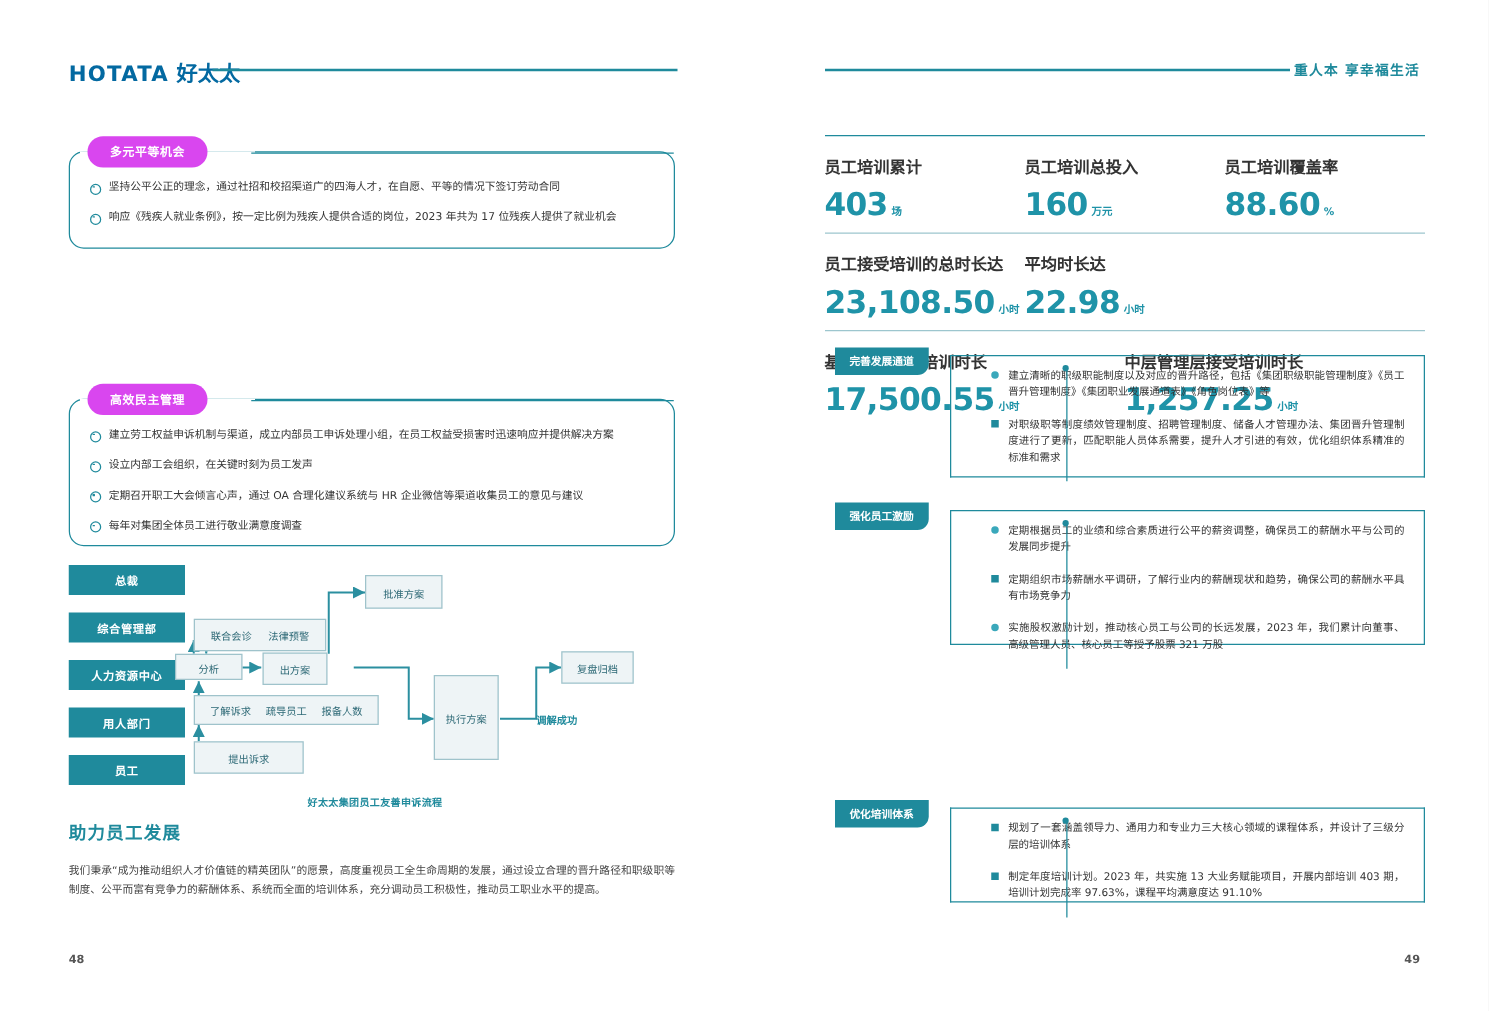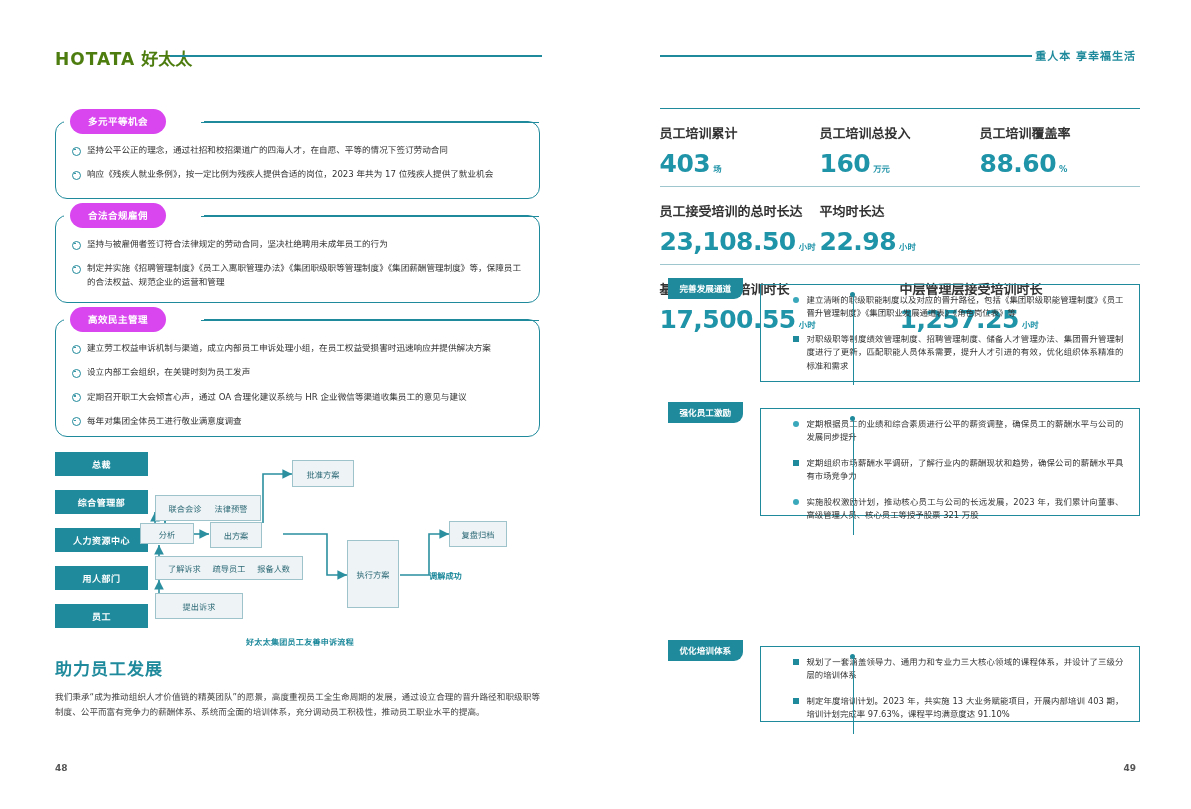--- a/index.html
+++ b/index.html
@@ -10,21 +10,21 @@
     font-family:"DejaVu Sans","Liberation Sans",sans-serif;
     overflow:hidden;
   }
   .spread{position:relative;width:1191px;height:809px;display:flex;}
   .page{position:relative;width:595.5px;height:809px;background:#ffffff;box-sizing:border-box;}
   .page.left{padding:0;}
   .page.right{padding:0;}
   .logo{
     position:absolute;left:55px;top:45px;
     font-size:17px;font-weight:bold;letter-spacing:1px;
-    color:#4d7c0f;white-space:nowrap;
+    color:#0369a1;white-space:nowrap;
   }
   .logo .cn{margin-left:6px;letter-spacing:0px;}
   .hdr-rule-left{
     position:absolute;left:170px;top:55px;width:372px;height:2px;background:#1f8a9c;
   }
   .hdr-right-title{
     position:absolute;right:55px;top:47px;
     font-size:11px;font-weight:bold;color:#1f8a9c;letter-spacing:1px;white-space:nowrap;
   }
 
@@ -89,21 +89,21 @@
     position:absolute;font-size:8.2px;font-weight:bold;color:#1f8a9c;white-space:nowrap;margin-left:24px;
   }
   .flow-caption{
     position:absolute;left:0;right:0;top:184px;text-align:center;
     font-size:8px;font-weight:bold;color:#1f8a9c;letter-spacing:.3px;
   }
 
   
   .sec-head{
     position:absolute;left:55px;top:655px;
-    font-size:17px;font-weight:bold;color:#1f8a9c;letter-spacing:1px;
+    font-size:14px;font-weight:bold;color:#1f8a9c;letter-spacing:1px;
   }
   .sec-para{
     position:absolute;left:55px;top:690px;width:485px;
     font-size:8.6px;line-height:1.75;color:#444444;text-align:justify;
   }
 
   
   .pagenum{position:absolute;bottom:36px;font-size:9px;color:#555555;font-weight:bold;}
   .pagenum.l{left:55px;}
   .pagenum.r{right:55px;}
@@ -170,33 +170,20 @@
       <div class="bullet-row">
         <span class="dot"></span>
         <span class="btext">坚持公平公正的理念，通过社招和校招渠道广的四海人才，在自愿、平等的情况下签订劳动合同</span>
       </div>
       <div class="bullet-row">
         <span class="dot"></span>
         <span class="btext">响应《残疾人就业条例》，按一定比例为残疾人提供合适的岗位，2023 年共为 17 位残疾人提供了就业机会</span>
       </div>
     </div>
 
-    <div class="card" style="top:215px;height:88px;">
-      <div class="card-mask"></div>
-      <div class="card-tab">合法合规雇佣</div>
-      <div class="card-tab-rule"></div>
-      <div class="bullet-row">
-        <span class="dot"></span>
-        <span class="btext">坚持与被雇佣者签订符合法律规定的劳动合同，坚决杜绝聘用未成年员工的行为</span>
-      </div>
-      <div class="bullet-row">
-        <span class="dot"></span>
-        <span class="btext">制定并实施《招聘管理制度》《员工入离职管理办法》《集团职级职等管理制度》《集团薪酬管理制度》等，保障员工的合法权益、规范企业的运营和管理</span>
-      </div>
-    </div>
 
     <div class="card" style="top:319px;height:118px;">
       <div class="card-mask"></div>
       <div class="card-tab">高效民主管理</div>
       <div class="card-tab-rule"></div>
       <div class="bullet-row">
         <span class="dot"></span>
         <span class="btext">建立劳工权益申诉机制与渠道，成立内部员工申诉处理小组，在员工权益受损害时迅速响应并提供解决方案</span>
       </div>
       <div class="bullet-row">

